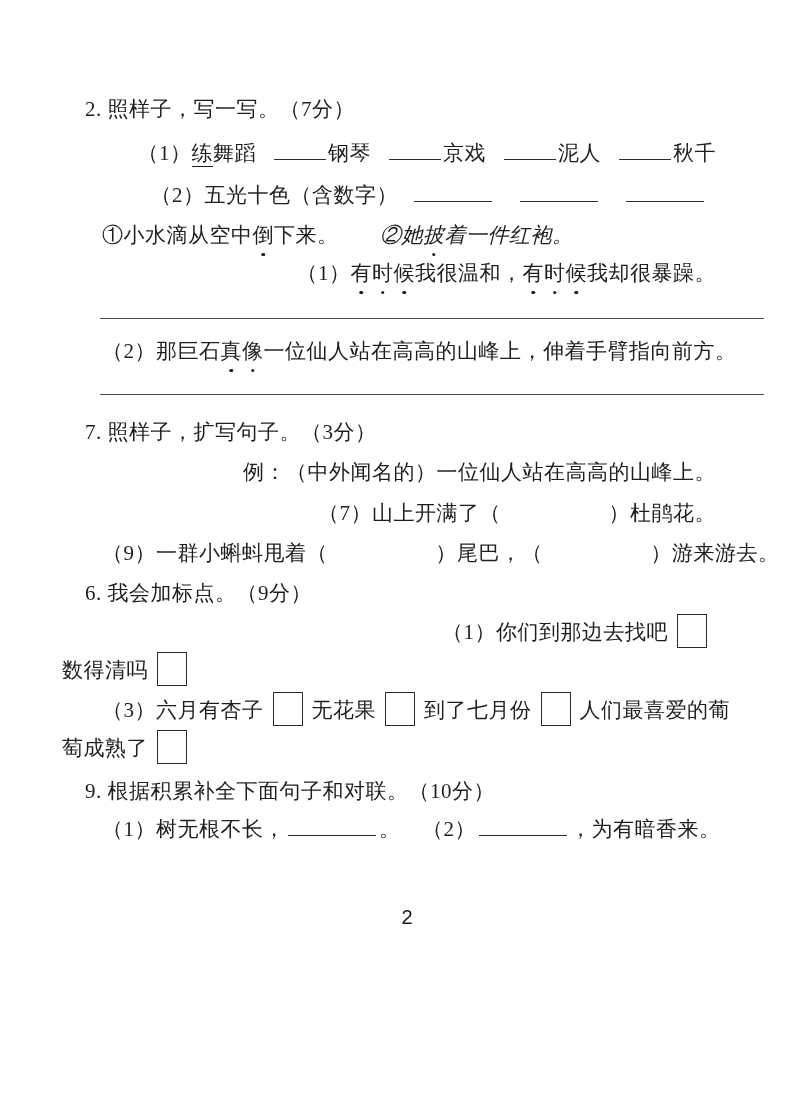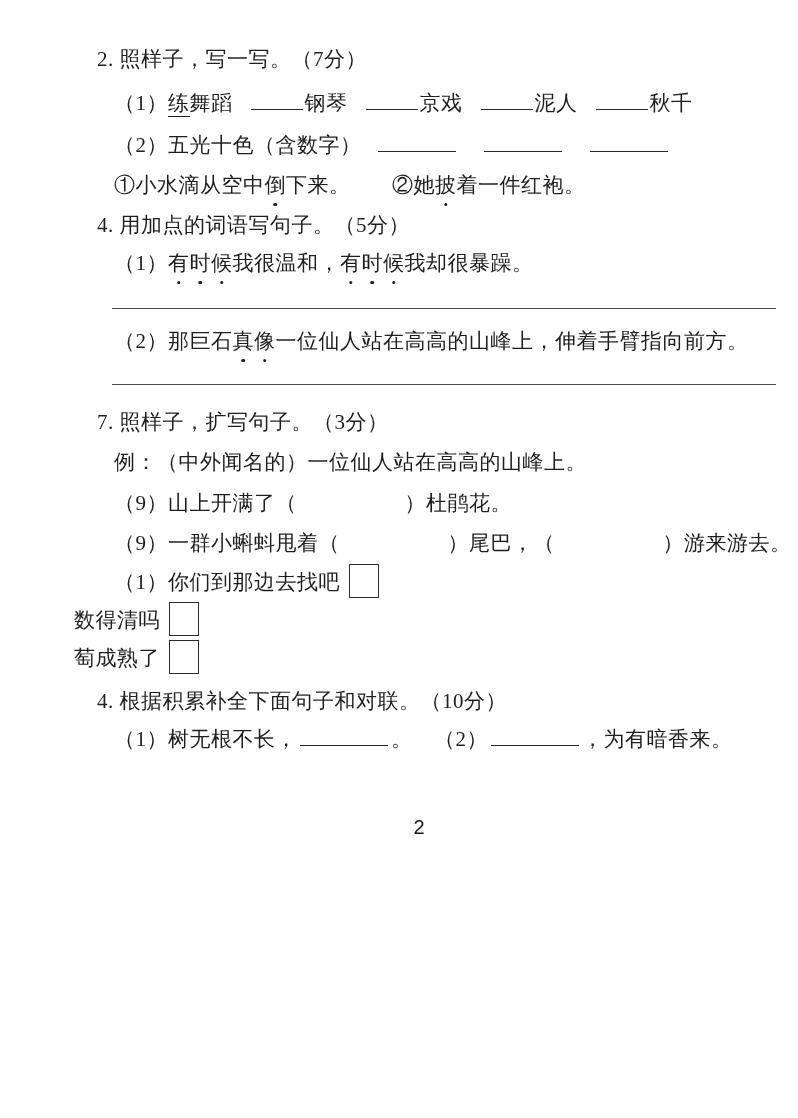--- a/index.html
+++ b/index.html
@@ -2,29 +2,29 @@
 <html><head>
 <meta charset="utf-8">
 <style>
   * { margin:0; padding:0; box-sizing:border-box; }
   html,body { background:#ffffff; }
   body {
     width:798px; height:1118px; overflow:hidden;
     font-family:"Liberation Serif","DejaVu Serif",serif;
     color:#1e1e1e;
   }
-  .sheet { width:744px; height:1118px; padding:44px 28px 0 62px; position:relative;margin-left:12px; }
+  .sheet { width:744px; height:1118px; padding:94px 28px 0 62px; position:relative; }
   .line { font-size:21px; line-height:30px; white-space:nowrap; letter-spacing:0.5px; }
   .hd  { margin-left:23px; }            
-  .it  { margin-left:40px; }            
+  .it  { margin-left:40px;text-align:right; }            
   .cont{ margin-left:0; }               
 
   .opt-row { display:flex; margin-left:40px;align-items:flex-end; }
   .opt-row .c1 { width:278px; flex:none; }
-  .opt-row .c2 { flex:1; }
+  .opt-row .c2 { flex:1;font-style:italic; }
 
   .blank { display:inline-block; height:2px; border-bottom:1.6px solid #2b2b2b; }
   .q2a .blank { width:52px; margin:0 2px 0 18px; }
   .q2b .blank { width:78px; margin:0 12px 0 16px; }
   .q7i .blank { width:88px; margin:0 3px; }
 
   .punct-box { display:inline-block; width:30px; height:34px;
                border:1.6px solid #2b2b2b; background:#fff;
                vertical-align:-9px; margin:0 9px; }
 
@@ -55,32 +55,33 @@
 
   <p class="line hd">2. 照样子，写一写。（7分）</p>
   <p class="line it q2a mt14">（1）<span class="u-ch">练</span>舞蹈<span class="blank"></span>钢琴<span class="blank"></span>京戏<span class="blank"></span>泥人<span class="blank"></span>秋千</p>
   <p class="line it q2b mt12">（2）五光十色（含数字）<span class="blank"></span><span class="blank"></span><span class="blank"></span></p>
 
   <div class="opt-row line mt10">
     <span class="c1">①小水滴从空中<span><span class="em-ch">倒</span></span>下来。</span>
     <span class="c2">②她<span><span class="em-ch">披</span></span>着一件红袍。</span>
   </div>
 
-  <p class="line hd mt10">4. 用加点的词语写句子。（5分）</p>
   <p class="line it mt8">（1）<span><span class="em-ch">有</span><span class="em-ch">时</span><span class="em-ch">候</span></span>我很温和，<span><span class="em-ch">有</span><span class="em-ch">时</span><span class="em-ch">候</span></span>我却很暴躁。</p>
   <div class="answer-rule mt30"></div>
   <p class="line it mt17">（2）那巨石<span><span class="em-ch">真</span><span class="em-ch">像</span></span>一位仙人站在高高的山峰上，伸着手臂指向前方。</p>
   <div class="answer-rule mt28"></div>
 
   <p class="line hd mt22">7. 照样子，扩写句子。（3分）</p>
   <p class="line it mt10">例：（中外闻名的）一位仙人站在高高的山峰上。</p>
-  <p class="line it mt11">（9）山上开满了（　　　　　）杜鹃花。</p>
+  <p class="line it mt11">（7）山上开满了（　　　　　）杜鹃花。</p>
   <p class="line it mt10">（9）一群小蝌蚪甩着（　　　　　）尾巴，（　　　　　）游来游去。</p>
 
+  <p class="line hd mt10">6. 我会加标点。（9分）</p>
   <p class="line it mt6">（1）你们到那边去找吧<span class="punct-box"></span></p>
   <p class="line cont mt4">数得清吗<span class="punct-box"></span></p>
+  <p class="line it mt6">（3）六月有杏子<span class="punct-box"></span>无花果<span class="punct-box"></span>到了七月份<span class="punct-box"></span>人们最喜爱的葡</p>
   <p class="line cont mt4">萄成熟了<span class="punct-box"></span></p>
 
-  <p class="line hd mt12">4. 根据积累补全下面句子和对联。（10分）</p>
+  <p class="line hd mt12">9. 根据积累补全下面句子和对联。（10分）</p>
   <p class="line it q7i mt8">（1）树无根不长，<span class="blank"></span>。　（2）<span class="blank"></span>，为有暗香来。</p>
 
   <div class="pagenum">2</div>
 </div>
 
 </body></html>

